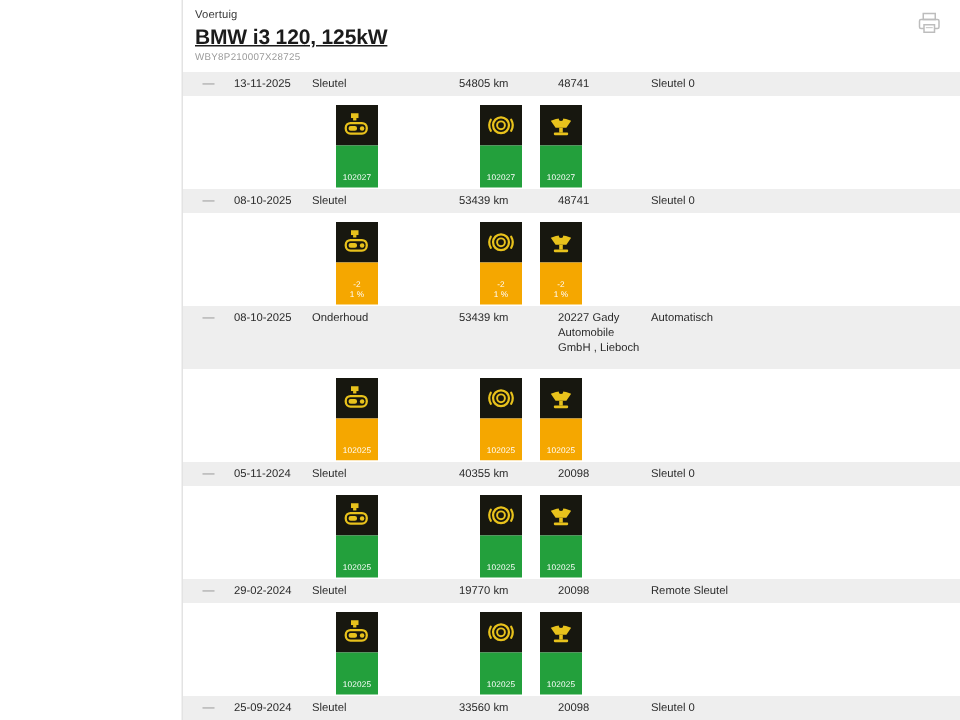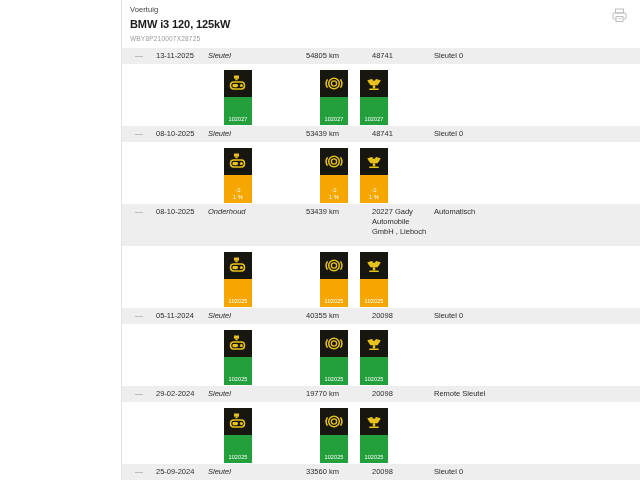--- a/index.html
+++ b/index.html
@@ -49,26 +49,27 @@
     padding: 4px 10px 2px 8px;
     box-sizing: border-box;
   }
   .eyebrow {
     font-size: 7.5px;
     color: #3a3a3a;
     line-height: 11px;
     letter-spacing: 0.1px;
   }
   .veh-title {
-    font-size: 11px;
+    font-size: 14px;
     font-weight: bold;
     color: #1b1b1b;
     line-height: 16px;
     letter-spacing: -0.1px;
     margin-top: 1px;
+    text-decoration: underline;
   }
   .vin {
     font-size: 6.5px;
     color: #9a9a9a;
     line-height: 11px;
     letter-spacing: 0.2px;
     margin-top: 1px;
   }
 
   .print-btn {
@@ -118,21 +119,20 @@
   .c-date {
     width: 48px;
     flex: 0 0 48px;
     white-space: nowrap;
   }
   .c-type {
     width: 98px;
     flex: 0 0 98px;
     padding-left: 4px;
     white-space: nowrap;
-    font-style: italic;
   }
   .c-km {
     width: 66px;
     flex: 0 0 66px;
     white-space: nowrap;
   }
   .c-code {
     width: 56px;
     flex: 0 0 56px;
   }

